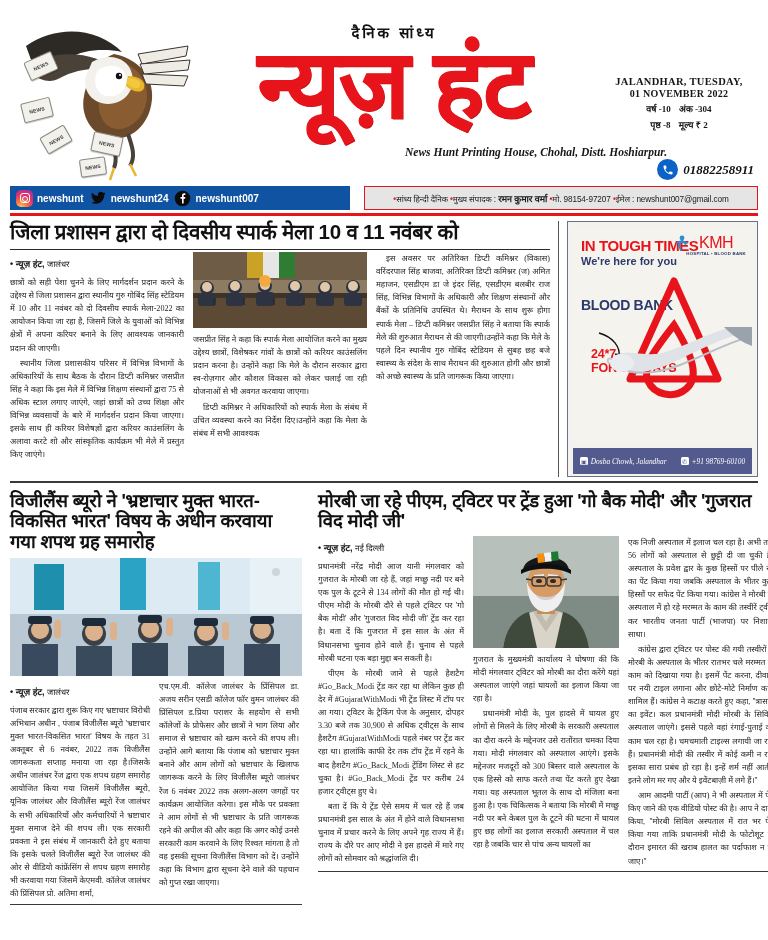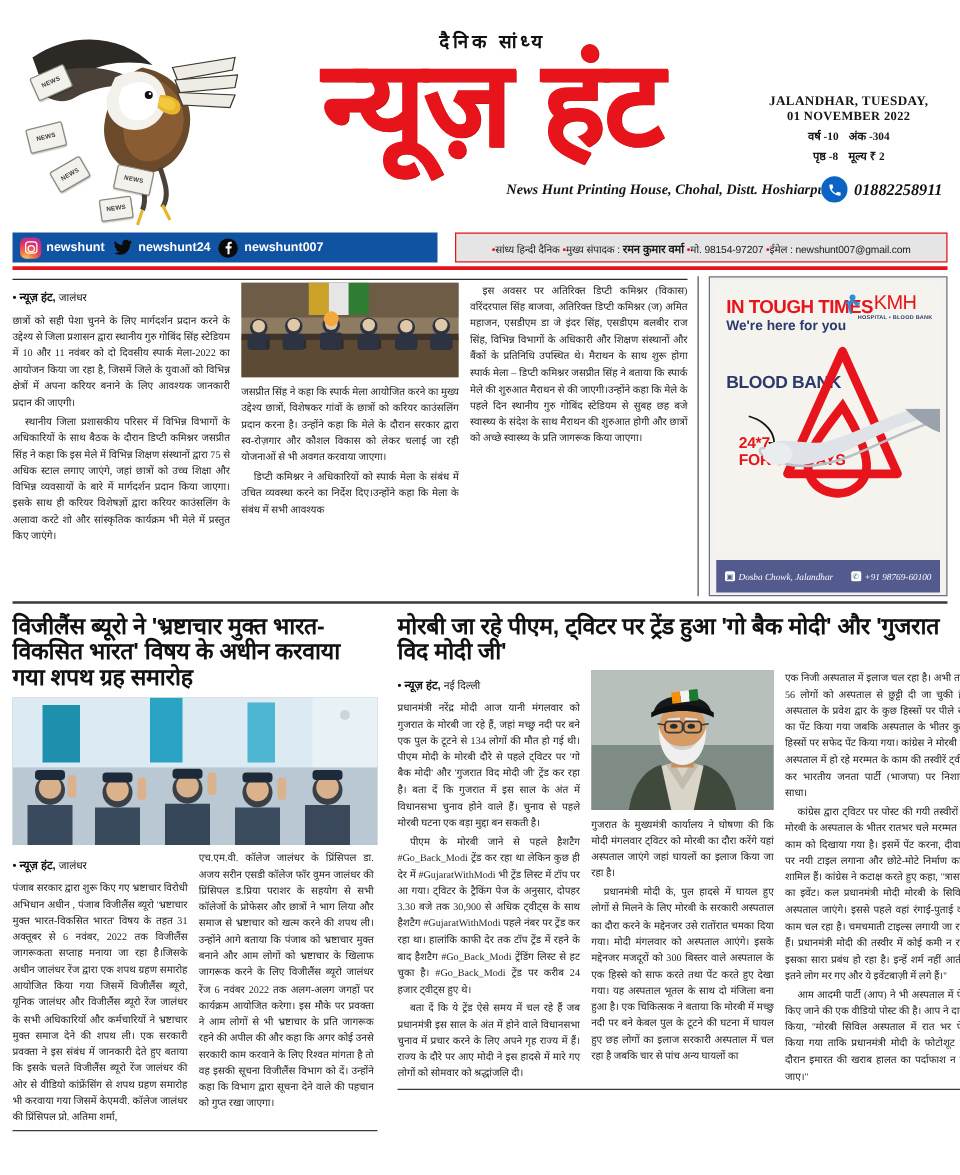--- a/index.html
+++ b/index.html
@@ -91,21 +91,21 @@
     left: 395px; bottom: 26px;
     font-family: "Liberation Serif", serif;
     font-style: italic;
     font-weight: 700;
     font-size: 11.5px;
     color: #161616;
     white-space: nowrap;
   }
   .phone-wrap {
     position: absolute;
-    right: 4px; bottom: 22px;
+    right: 4px; bottom: 4px;
     display: flex; align-items: center; gap: 5px;
   }
   .phone-circle {
     width: 21px; height: 21px; border-radius: 50%;
     background: #0b63c5;
     display:flex; align-items:center; justify-content:center;
     color:#fff; font-size: 12px;
   }
   .phone-num {
     font-family: "Liberation Serif", serif;
@@ -439,20 +439,21 @@
       </div>
     </div>
   </div>
 
   <div class="rule-red"></div>
 
   <div class="content">
 
     <div class="article1">
       <div class="a1-left">
+        <div class="headline h1-main">जिला प्रशासन द्वारा दो दिवसीय स्पार्क मेला 10 व 11 नवंबर को</div>
         <div class="rule-thin"></div>
 
         <div class="a1-cols">
           <div class="a1-c1">
             <div class="byline">
               <span class="bdot">•</span>
               <span>न्यूज़ हंट,</span>
               <span class="city">जालंधर</span>
             </div>
             <div class="col-text">

